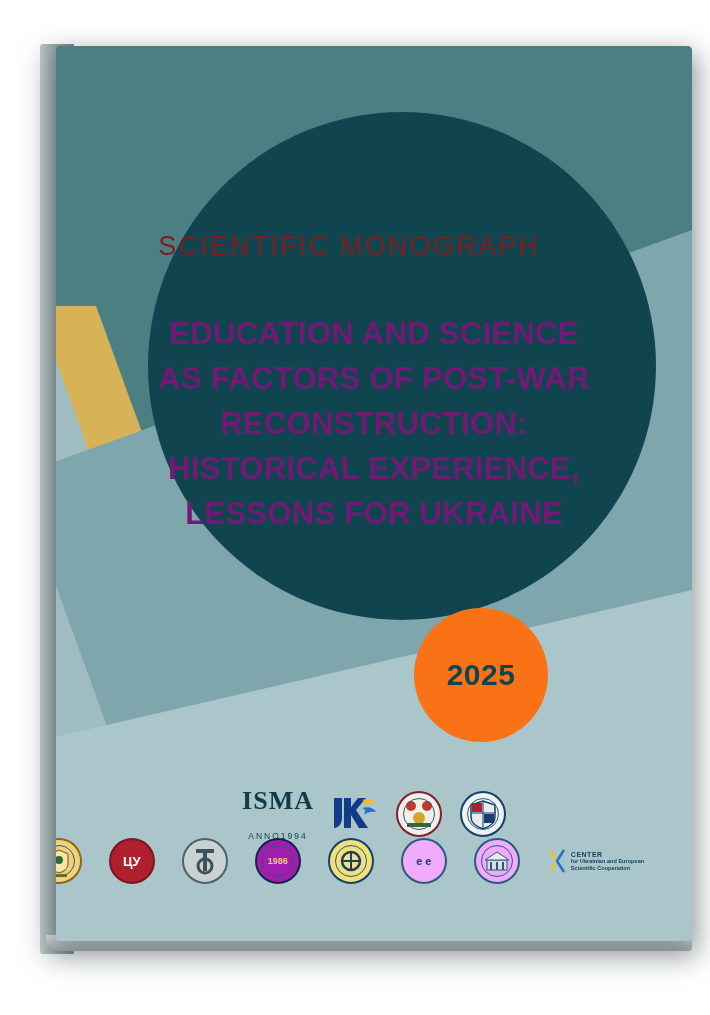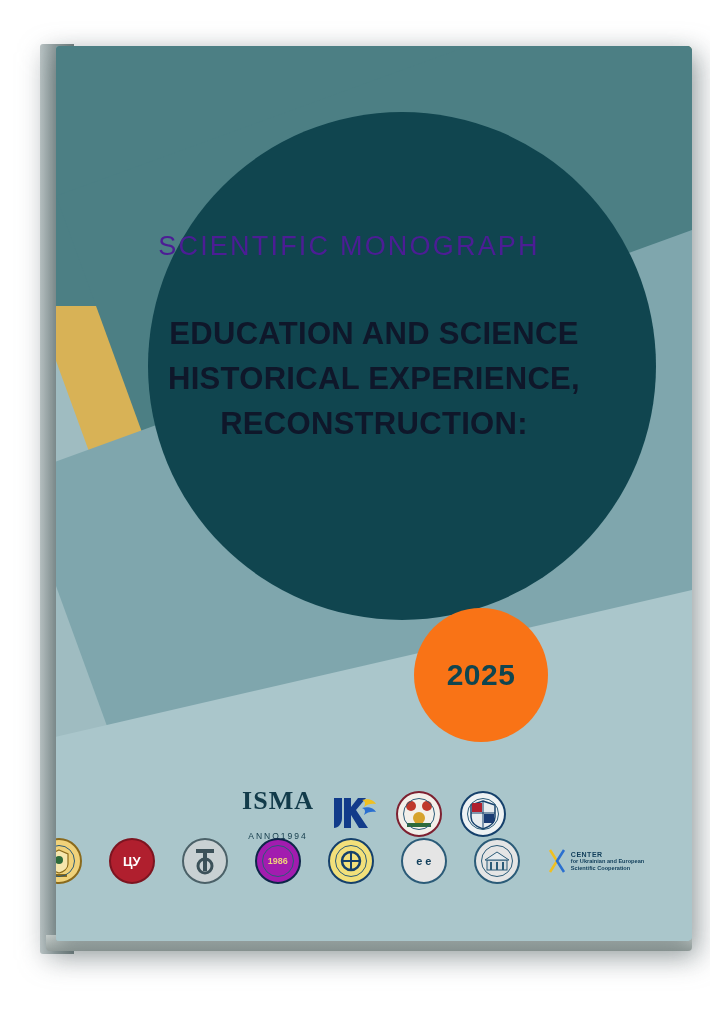--- a/index.html
+++ b/index.html
@@ -168,33 +168,33 @@
     letter-spacing: 0.5px;
   }
 
   
   .kicker {
     position: absolute;
     left: 0;
     top: 185px;
     width: 586px;
     text-align: center;
-    color: #4c1d95;
+    color: #7f1d1d;
     font-size: 27px;
     letter-spacing: 2.2px;
     font-weight: 400;
   }
 
   .title {
     position: absolute;
     left: 60px;
     top: 265px;
     width: 516px;
     text-align: center;
-    color: #0f172a;
+    color: #701a75;
     font-size: 31px;
     line-height: 45px;
     font-weight: bold;
     letter-spacing: 0.3px;
   }
   .title .ln { display: block; white-space: nowrap; }
 
   
   .logo-row-top {
     position: absolute;
@@ -273,21 +273,21 @@
     border-color: #8a6a1c;
   }
 
   .crest-blue {
     background: #a21caf;
     border-color: #0e2549;
   }
   .crest-blue .mono { color: #f0d27a; font-size: 9px; }
 
   .crest-white {
-    background: #e5e5e5;
+    background: #f0abfc;
     border-color: #2b5b78;
   }
 
   .crest-grey {
     background: #c9d1d3;
     border-color: #4b6168;
   }
 
   .crest-flower {
     background: #f3f0ea;
@@ -342,22 +342,24 @@
     <div class="dark-top"></div>
     <div class="light-wedge"></div>
     <div class="pale-bottom"></div>
     <div class="pale-bottom2"></div>
     <div class="dark-circle"></div>
 
     <div class="kicker">SCIENTIFIC MONOGRAPH</div>
 
     <div class="title">
       <span class="ln">EDUCATION AND SCIENCE</span>
+      <span class="ln">AS FACTORS  OF POST-WAR</span>
+      <span class="ln">RECONSTRUCTION:</span>
       <span class="ln">HISTORICAL EXPERIENCE,</span>
-      <span class="ln">RECONSTRUCTION:</span>
+      <span class="ln">LESSONS FOR UKRAINE</span>
     </div>
 
     <div class="year-circle">
       <span class="year-text">2025</span>
     </div>
 
     <div class="logo-row-top">
 
       <div class="isma">
         <div class="isma-main">ISMA</div>

